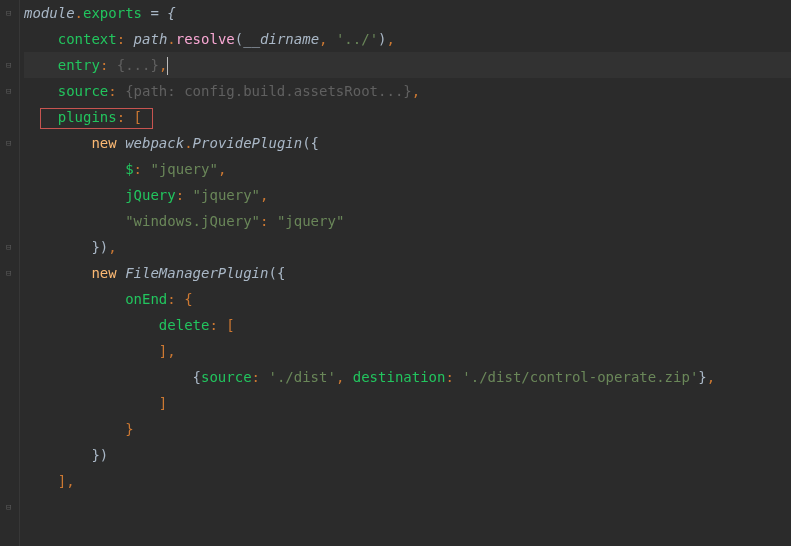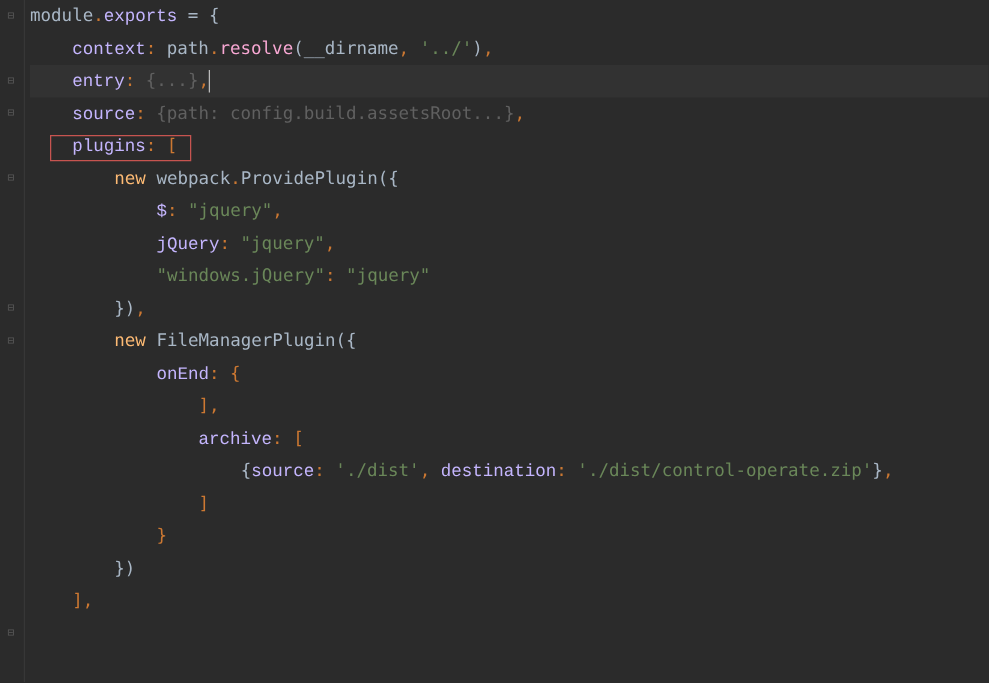--- a/index.html
+++ b/index.html
@@ -63,27 +63,27 @@
   background: #bbb;
   vertical-align: middle;
 }
 .redbox {
   position: absolute;
   border: 1px solid #c75450;
   pointer-events: none;
 }
 
 .kw { color: #fdba74; }
-.prop { color: #c4b5fd; font-family: Liberation Mono, monospace; }
+.prop { color: #22c55e; }
 .punc { color: #cc7832; }
 .func { color: #f9a8d4; }
 .paren { color: #a9b7c6; }
 .str { color: #6a8759; }
 .dim { color: #606060; }
-.plain { color: #a9b7c6; }
+.plain { color: #a9b7c6; font-style: italic; }
 </style>
 </head>
 <body>
 
 <div class="gutter">
   <div class="gutter-marks" id="gutter-marks">
       <div class="fold" style="top: 9px;">⊟</div>
       <div class="fold" style="top: 61px;">⊟</div>
       <div class="fold" style="top: 87px;">⊟</div>
       <div class="fold" style="top: 139px;">⊟</div>
@@ -101,20 +101,20 @@
     <div class="line hl"><span class="plain">    </span><span class="prop">entry</span><span class="punc">: </span><span class="dim">{...}</span><span class="punc">,</span><span class="cursor"></span></div>
     <div class="line"><span class="plain">    </span><span class="prop">source</span><span class="punc">: </span><span class="dim">{path: config.build.assetsRoot...}</span><span class="punc">,</span></div>
     <div class="line"><span class="plain">    </span><span class="prop">plugins</span><span class="punc">: [</span></div>
     <div class="line"><span class="plain">        </span><span class="kw">new </span><span class="plain">webpack</span><span class="punc">.</span><span class="plain">ProvidePlugin</span><span class="paren">({</span></div>
     <div class="line"><span class="plain">            </span><span class="prop">$</span><span class="punc">: </span><span class="str">"jquery"</span><span class="punc">,</span></div>
     <div class="line"><span class="plain">            </span><span class="prop">jQuery</span><span class="punc">: </span><span class="str">"jquery"</span><span class="punc">,</span></div>
     <div class="line"><span class="plain">            </span><span class="str">"windows.jQuery"</span><span class="punc">: </span><span class="str">"jquery"</span></div>
     <div class="line"><span class="plain">        </span><span class="paren">})</span><span class="punc">,</span></div>
     <div class="line"><span class="plain">        </span><span class="kw">new </span><span class="plain">FileManagerPlugin</span><span class="paren">({</span></div>
     <div class="line"><span class="plain">            </span><span class="prop">onEnd</span><span class="punc">: {</span></div>
+    <div class="line"><span class="plain">                </span><span class="prop">delete</span><span class="punc">: [</span></div>
     <div class="line"><span class="plain">                </span><span class="punc">]</span><span class="punc">,</span></div>
-    <div class="line"><span class="plain">                </span><span class="prop">archive</span><span class="punc">: [</span></div>
     <div class="line"><span class="plain">                    </span><span class="paren">{</span><span class="prop">source</span><span class="punc">: </span><span class="str">'./dist'</span><span class="punc">, </span><span class="prop">destination</span><span class="punc">: </span><span class="str">'./dist/control-operate.zip'</span><span class="paren">}</span><span class="punc">,</span></div>
     <div class="line"><span class="plain">                </span><span class="punc">]</span></div>
     <div class="line"><span class="plain">            </span><span class="punc">}</span></div>
     <div class="line"><span class="plain">        </span><span class="paren">})</span></div>
     <div class="line"><span class="plain">    </span><span class="punc">]</span><span class="punc">,</span></div>
   </div>
 
 </body></html>

